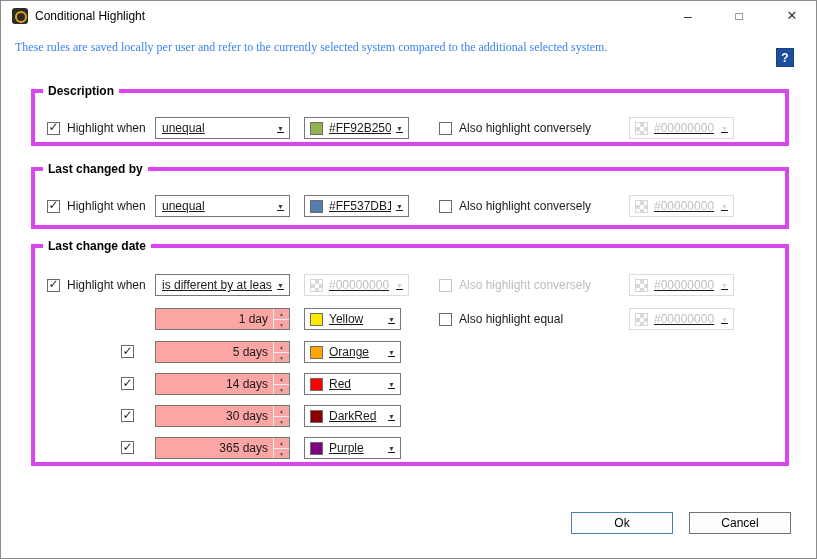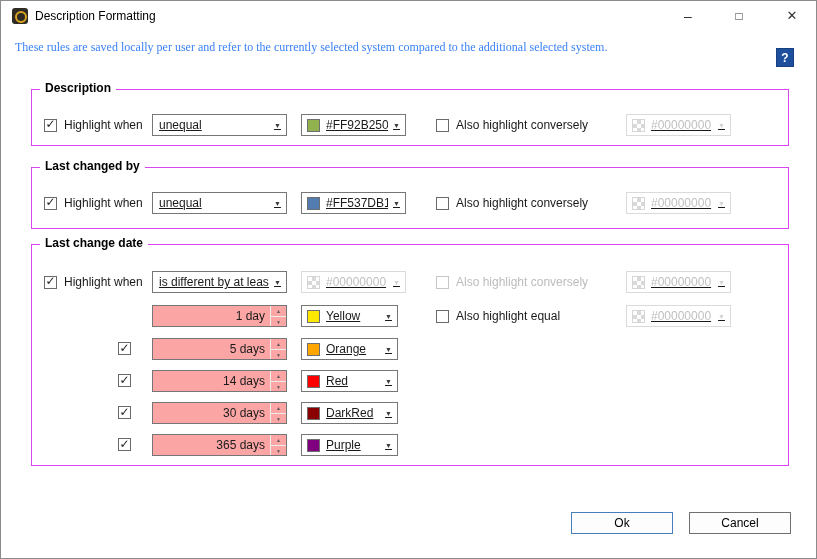--- a/index.html
+++ b/index.html
@@ -20,21 +20,21 @@
     color:#333; cursor:default; }
   .winbtn.min { left:672px; font-size:14px; }
   .winbtn.max { left:723px; font-size:12px; }
   .winbtn.cls { left:776px; font-size:13px; }
   
   .intro { position:absolute; left:14px; top:39px; width:745px; color:#3b82f6;font-family:Liberation Serif, serif; }
   .help-btn { position:absolute; left:775px; top:47px; width:18px; height:19px;
     background:#1d4f9c; border:1px solid #16407f; color:#fff; font-weight:bold;
     text-align:center; line-height:18px; font-size:12px; }
   
-  .group { position:absolute; left:30px; width:758px; border:1px solid #d946ef; background:#fff; }
+  .group { position:absolute; left:30px; width:758px; border:4px solid #d946ef; background:#fff; }
   .group-title { position:absolute; top:-9px; left:8px; background:#fff; padding:0 5px;
     font-weight:bold; color:#000; white-space:nowrap; }
   
   .cbrow { position:absolute; display:flex; align-items:center; gap:7px; height:22px; white-space:nowrap; }
   .cb { width:13px; height:13px; border:1px solid #6a6a6a; background:#fff; display:inline-flex;
     align-items:center; justify-content:center; flex:0 0 13px; }
   .cb .tick { font-size:12px; line-height:1; font-weight:bold; color:#1c1c1c; margin-top:-2px; }
   .cb.dis { border-color:#c6c6c6; }
   .cbrow.dis .lbl { color:#bcbcbc; }
   .cbabs { position:absolute; }
@@ -64,21 +64,21 @@
     text-align:center; line-height:20px; font-size:12px; color:#000; }
   .btn.ok { border-color:#4a7ebb; }
 </style>
 </head>
 <body>
 
 <div class="window">
 
   <div class="titlebar">
     <span class="app-icon"></span>
-    <span class="title-text">Description Formatting</span>
+    <span class="title-text">Conditional Highlight</span>
     <span class="winbtn min">–</span>
     <span class="winbtn max">□</span>
     <span class="winbtn cls">✕</span>
   </div>
 
   <div class="intro">These rules are saved locally per user and refer to the currently selected system compared to the additional selected system.</div>
   <div class="help-btn">?</div>
 
   <div class="group" style="top:88px;height:57px;">
     <span class="group-title">Description</span>

